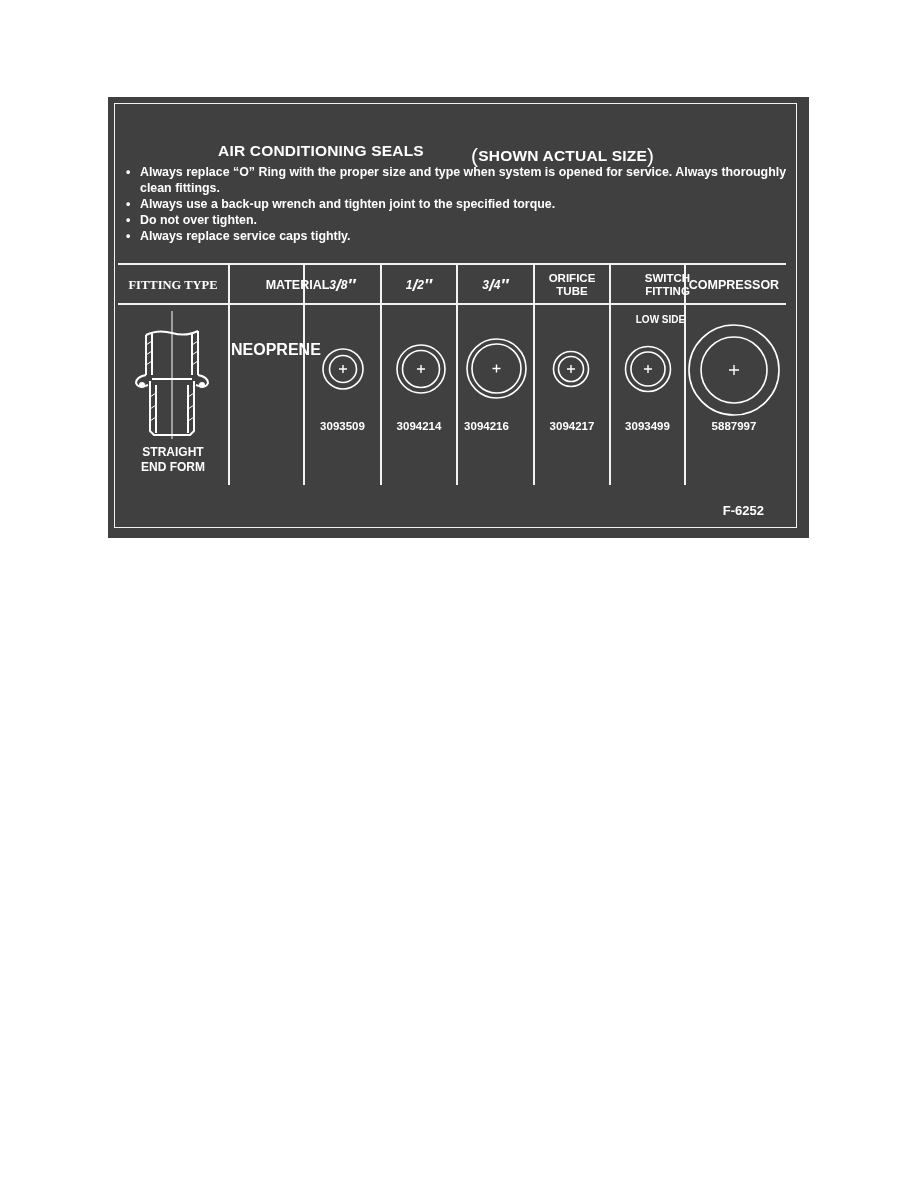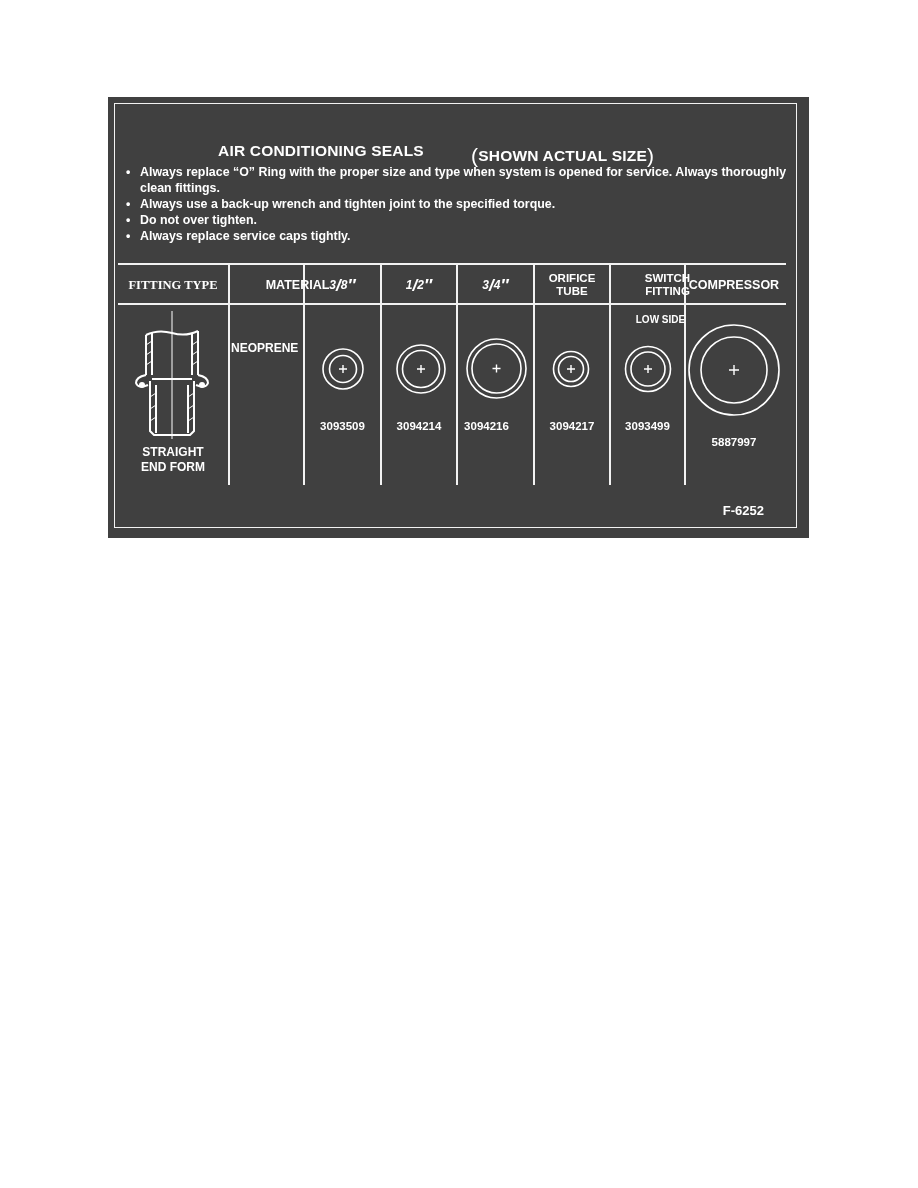--- a/index.html
+++ b/index.html
@@ -109,21 +109,21 @@
           <line x1="54" y1="110" x2="60" y2="106"></line>
       </g>
       <circle cx="8" cy="74" r="3" fill="#fff"></circle>
       <circle cx="68" cy="74" r="3" fill="#fff"></circle>
     </svg>
     <div class="cell-label" style="left:4px; width:110px; top:182px; line-height:15px;">
       <div>STRAIGHT</div>
       <div>END FORM</div>
     </div>
 
-    <div class="cell-label" style="left:117px; top:78px; font-size:12px;">NEOPRENE</div>
+    <div class="cell-label" style="left:117px; top:78px; font-size:16px;">NEOPRENE</div>
 
     <div class="cell-label" style="left:497px; width:73px; top:51px; font-size:10px;margin-left:13px;">LOW SIDE</div>
 
     <svg class="ring" style="left:207px; top:84px;" width="44" height="44" viewBox="0 0 44 44">
       <circle cx="22" cy="22" r="20" fill="none" stroke="#fff" stroke-width="1.6"></circle>
       <circle cx="22" cy="22" r="13.5" fill="none" stroke="#fff" stroke-width="1.6"></circle>
       <path d="M18 22 H26 M22 18 V26" stroke="#fff" stroke-width="1.4"></path>
     </svg>
     <svg class="ring" style="left:281px; top:80px;" width="52" height="52" viewBox="0 0 52 52">
       <circle cx="26" cy="26" r="24" fill="none" stroke="#fff" stroke-width="1.6"></circle>
@@ -149,17 +149,17 @@
       <circle cx="47" cy="47" r="45" fill="none" stroke="#fff" stroke-width="1.6"></circle>
       <circle cx="47" cy="47" r="33" fill="none" stroke="#fff" stroke-width="1.6"></circle>
       <path d="M42 47 H52 M47 42 V52" stroke="#fff" stroke-width="1.4"></path>
     </svg>
 
     <div class="part" style="left:191px; width:75px; top:157px;">3093509</div>
     <div class="part" style="left:268px; width:74px; top:157px;">3094214</div>
     <div class="part" style="left:344px; width:57px; top:157px;">3094216</div>
     <div class="part" style="left:421px; width:74px; top:157px;">3094217</div>
     <div class="part" style="left:497px; width:73px; top:157px;">3093499</div>
-    <div class="part" style="left:572px; width:96px; top:173px;">5887997</div>
+    <div class="part" style="left:572px; width:96px; top:157px;">5887997</div>
   </div>
 
   <div class="fig-code">F-6252</div>
 </div>
 
 </body></html>

